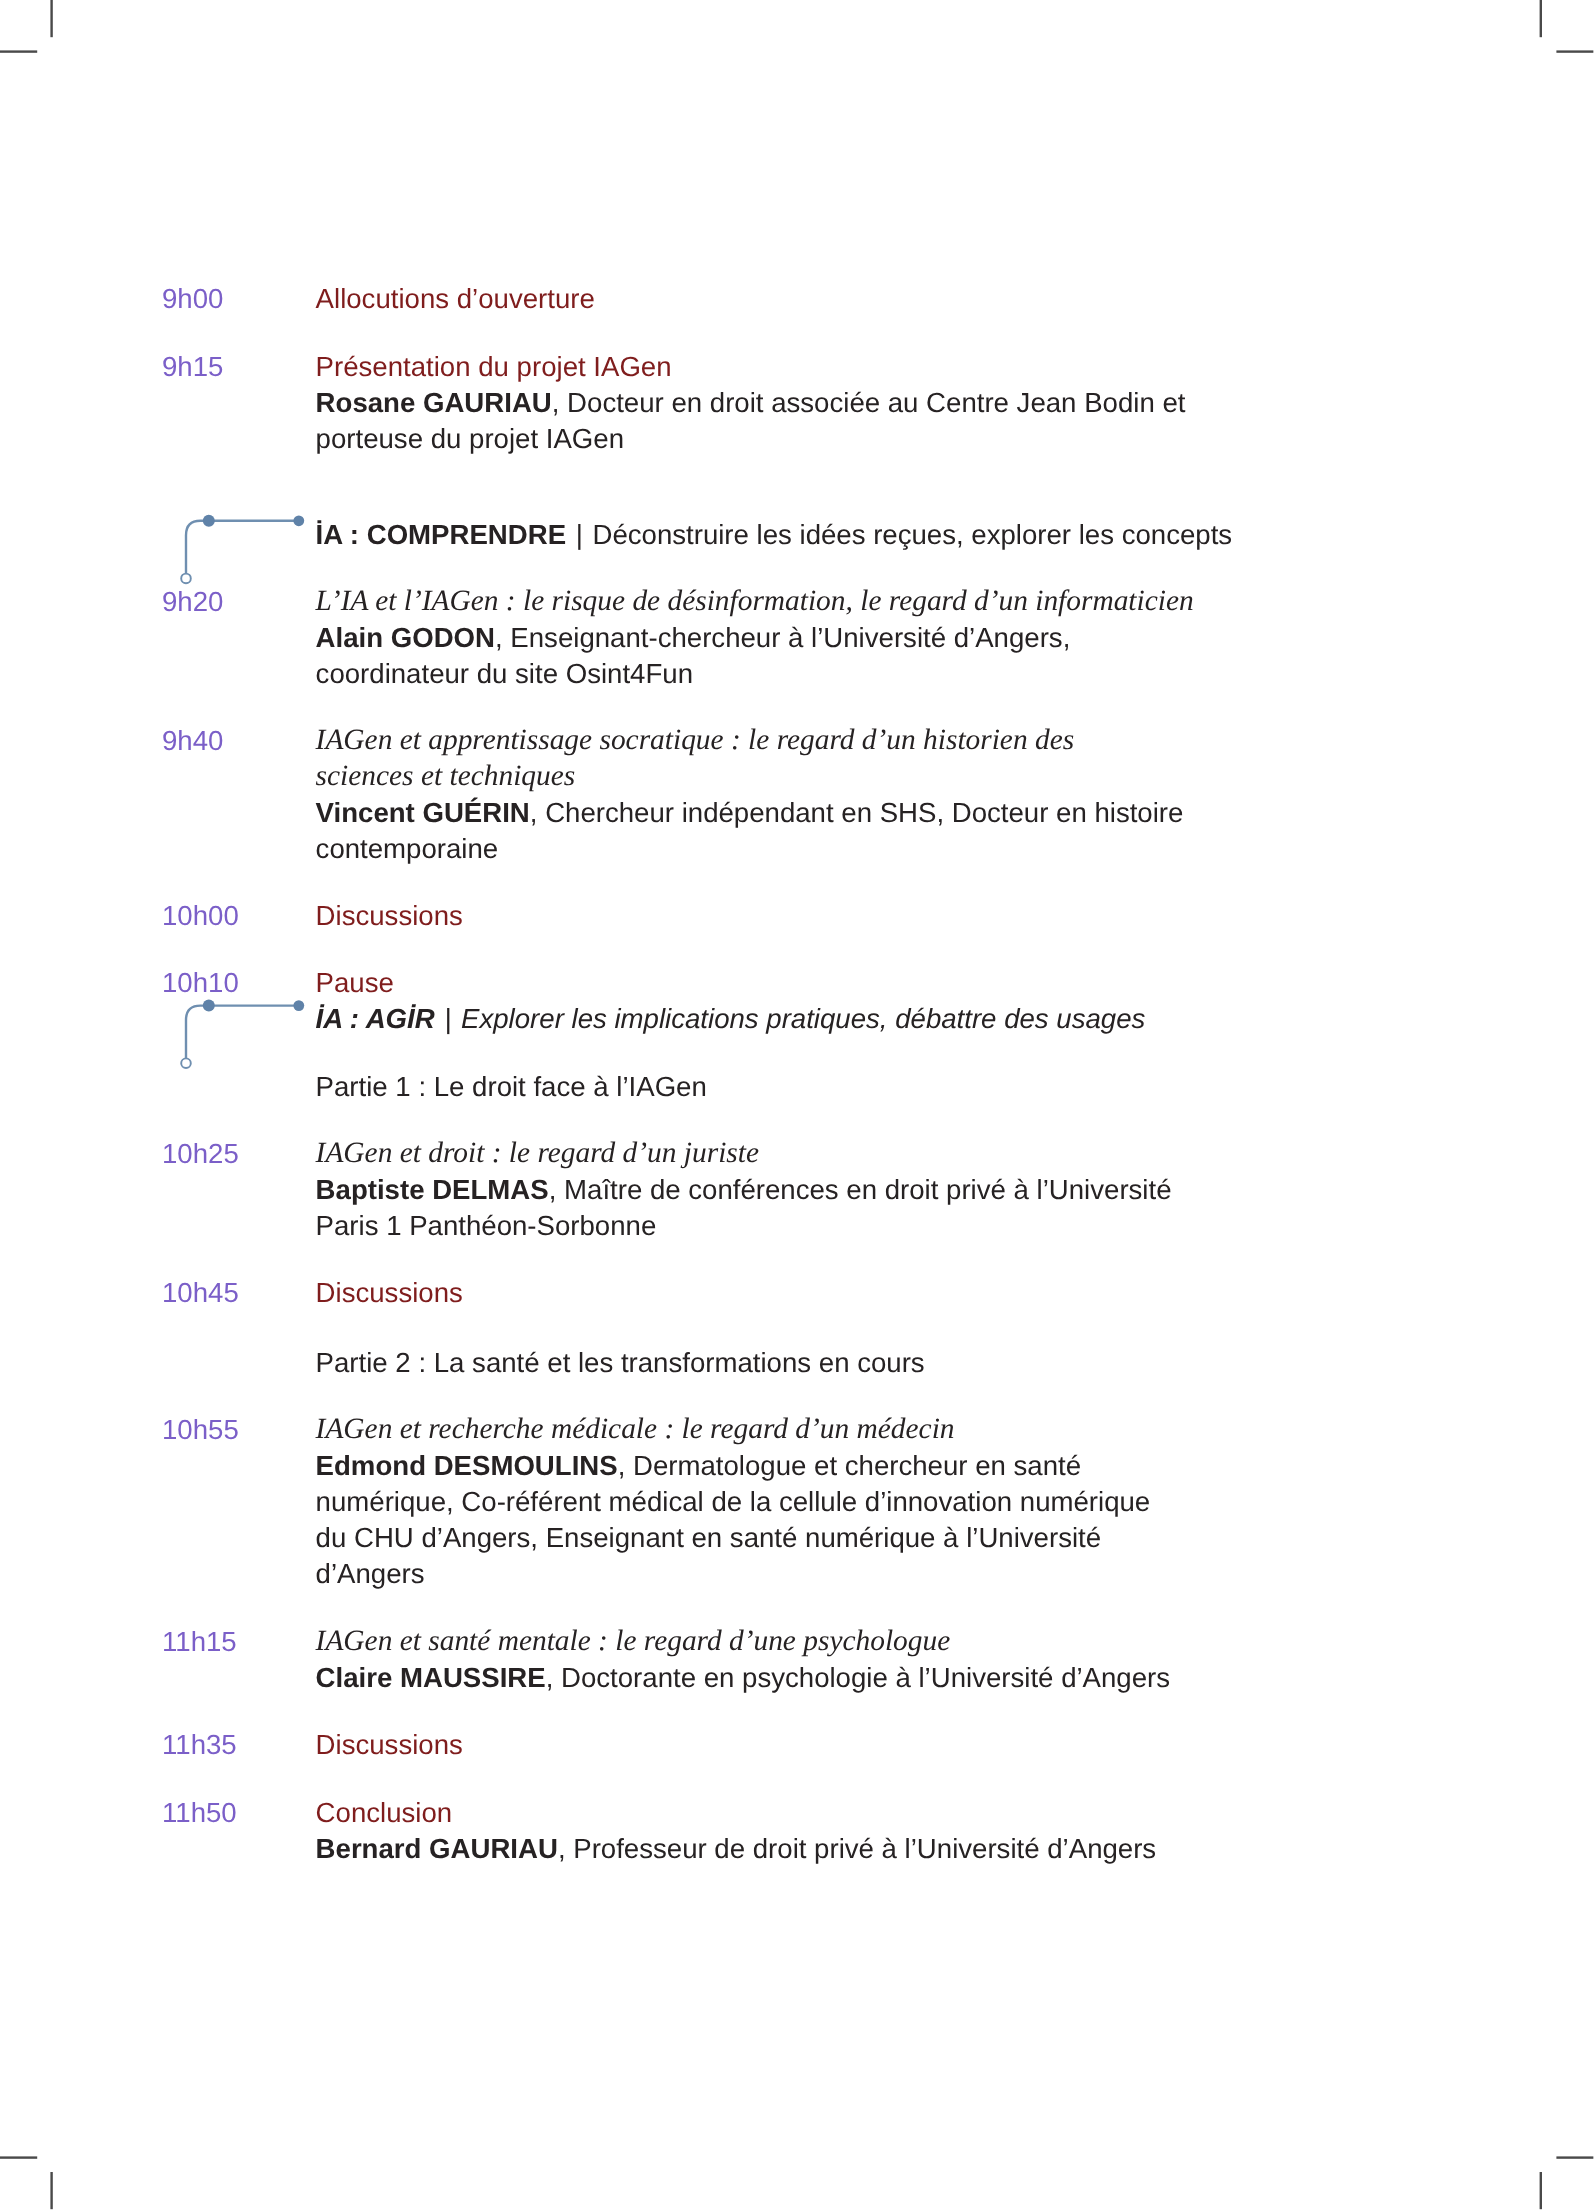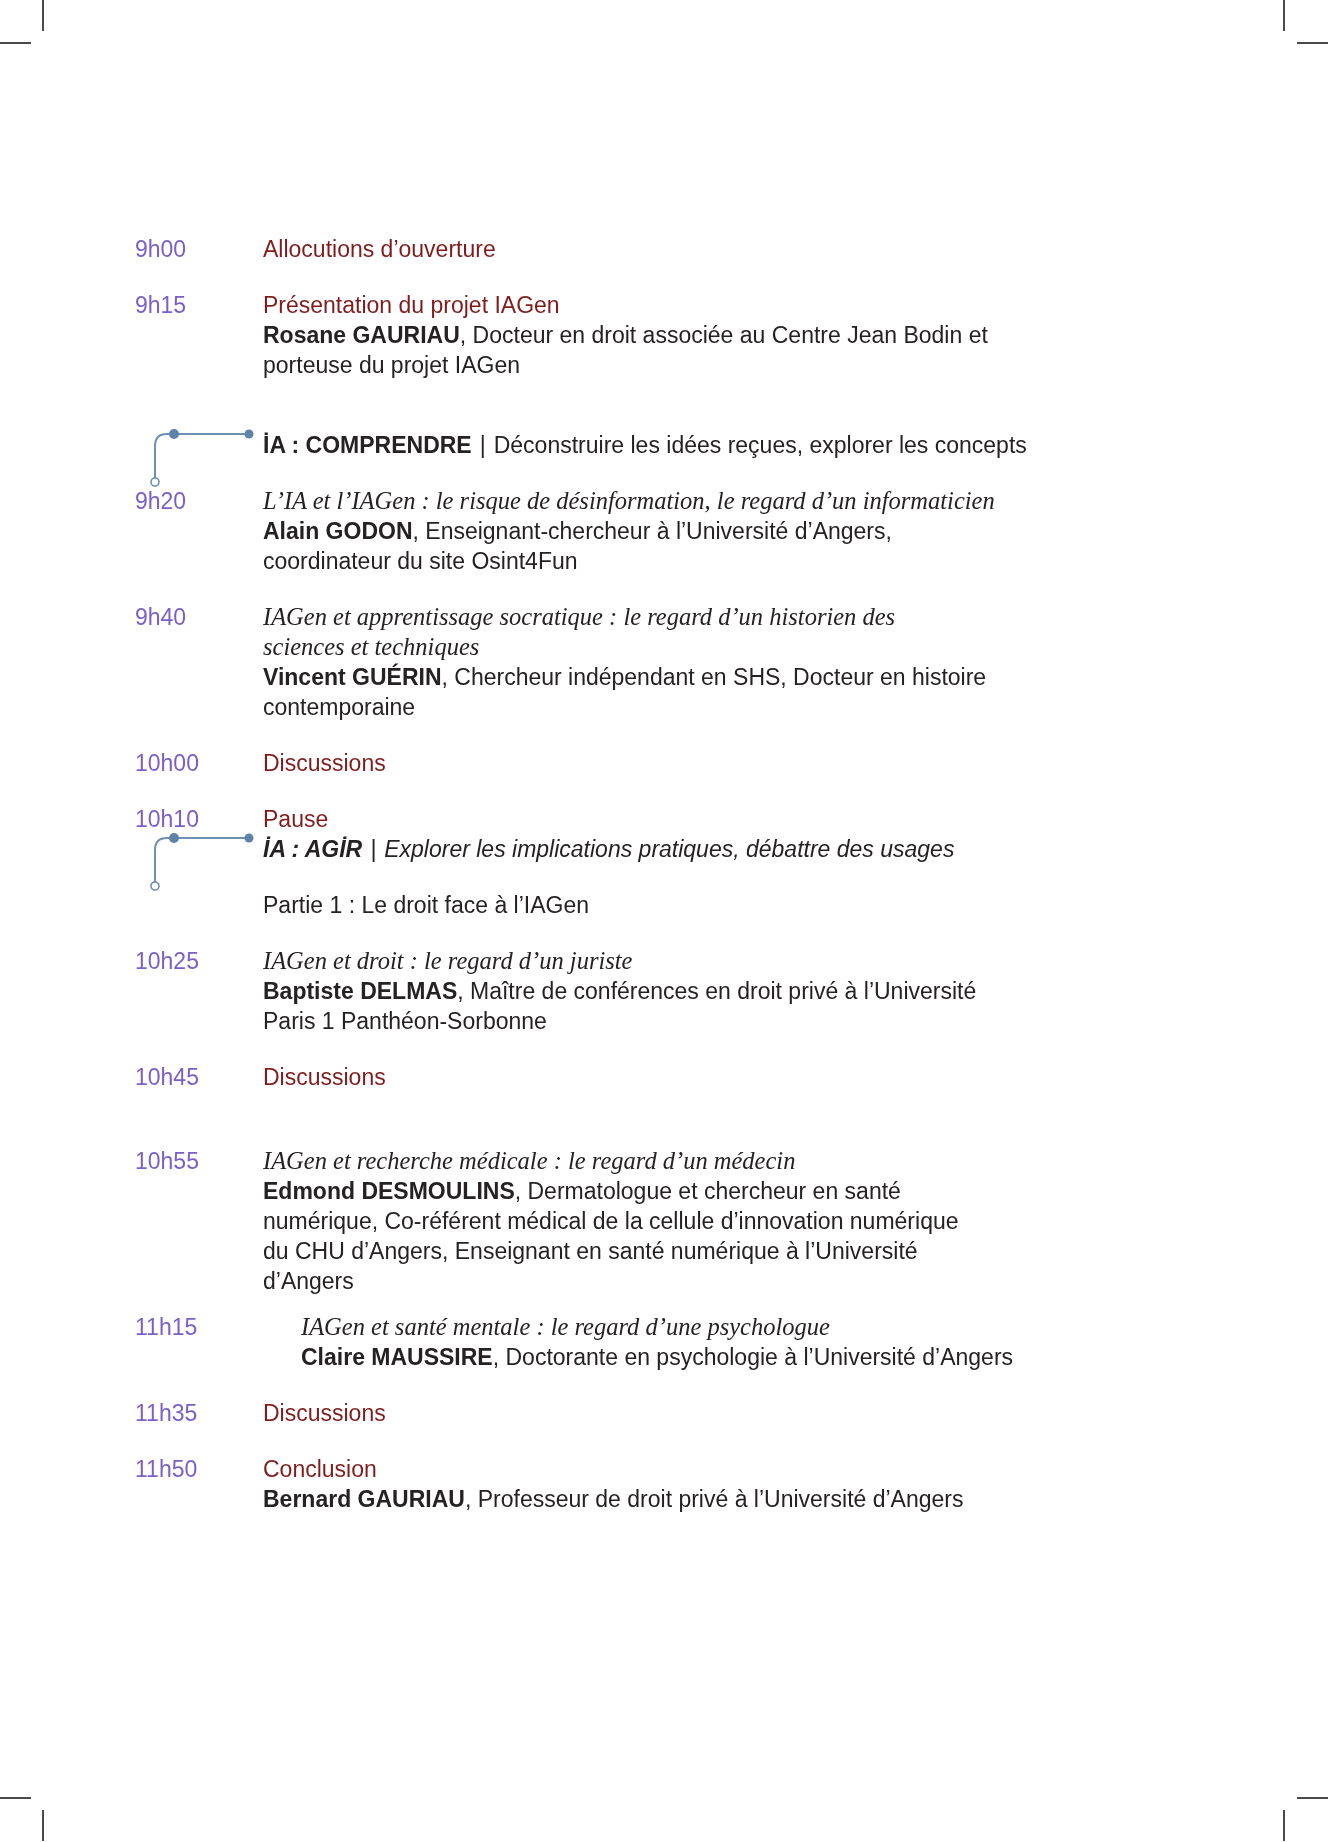--- a/index.html
+++ b/index.html
@@ -19,21 +19,21 @@
   .ptitle{color:#7f1d1d;}
   .ititle{font-family:"Liberation Serif","DejaVu Serif",serif;font-style:italic;font-size:24.5px;}
   .bold{font-weight:700;}
   .pre{white-space:pre-line;}
   .section{position:relative;padding-left:128px;font-size:23px;line-height:30px;}
   .section.first{margin-top:50px;margin-bottom:22px;}
   .section.second{margin-bottom:26px;font-style:italic;}
   .sec-label{font-weight:700;}
   .sep{margin:0 8px;}
   .mt-28{margin-top:28px;}
-  .mt-32{margin-top:16px;gap:38px;}
+  .mt-32{margin-top:27px;}
   .connector{position:absolute;left:12px;top:-4px;width:110px;height:64px;}
 </style>
 </head>
 <body>
 
 <div class="crop v" style="left:42px;top:0;"></div>
 <div class="crop h" style="left:0;top:42px;"></div>
 <div class="crop v" style="left:1283px;top:0;"></div>
 <div class="crop h" style="left:1297px;top:42px;"></div>
 <div class="crop h" style="left:0;top:1797px;"></div>
@@ -130,20 +130,23 @@
 
   <div class="row">
     <div class="time">10h45</div>
     <div class="entry-body">
         <p class="ptitle">Discussions</p>
       </div>
   </div>
 
   <div class="row mt-28">
     <div class="time"></div>
+    <div class="entry-body">
+        <p>Partie 2 : La santé et les transformations en cours</p>
+      </div>
   </div>
 
   <div class="row">
     <div class="time">10h55</div>
     <div class="entry-body">
       <p class="ititle">IAGen et recherche médicale : le regard d’un médecin</p>
       <p><span class="bold">Edmond DESMOULINS</span><span class="pre">, Dermatologue et chercheur en santé
 numérique, Co-référent médical de la cellule d’innovation numérique
 du CHU d’Angers, Enseignant en santé numérique à l’Université
 d’Angers</span></p>

